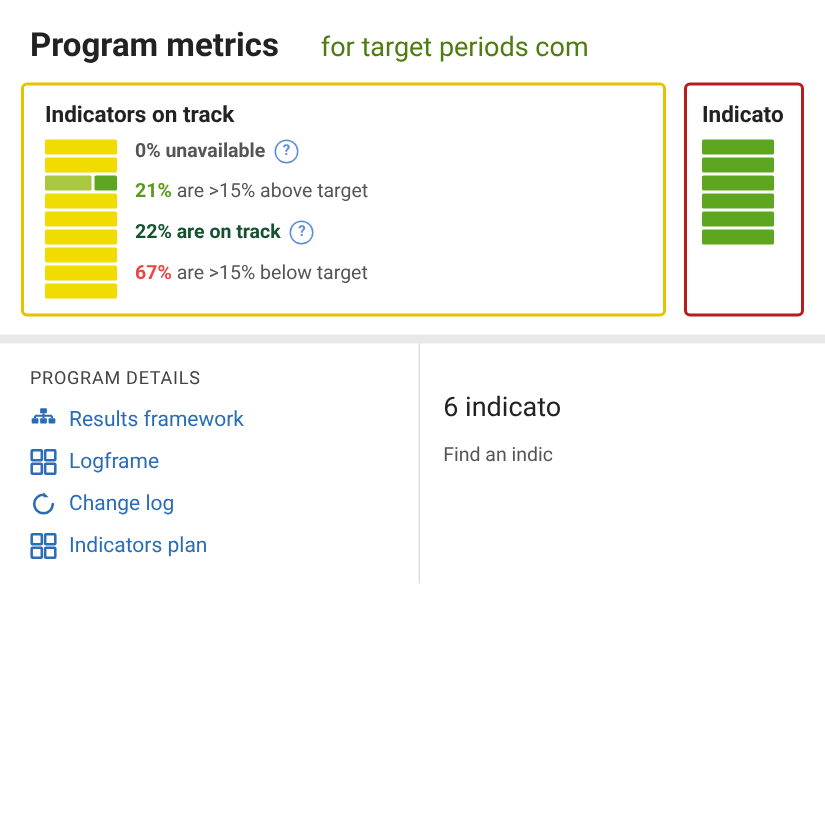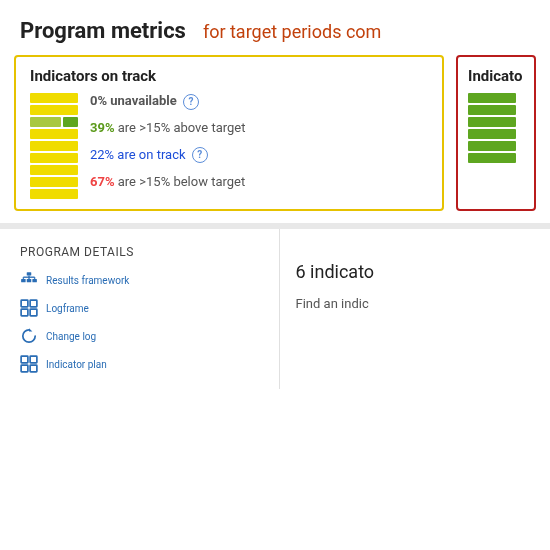--- a/index.html
+++ b/index.html
@@ -26,22 +26,22 @@
     .header-title {
       font-size: 22px;
       font-weight: 700;
       color: #222;
       display: inline;
     }
 
     .header-subtitle {
       font-size: 18px;
       font-weight: 400;
-      color: #c2410c;
-      margin-left: 13px;
+      color: #4d7c0f;
+      margin-left: 24px;
     }
 
     
     .metrics-row {
       display: flex;
       padding: 0 14px 12px 14px;
       gap: 12px;
     }
 
     
@@ -97,22 +97,22 @@
     .legend-item .pct {
       font-weight: 700;
       text-align: center;
     }
 
     .pct-unavailable { color: #555; }
     .pct-above { color: #5b9a1a; }
     .pct-below { color: #ef4444; }
 
     .on-track-text {
-      font-weight: 400;
-      color: #1d4ed8;
+      font-weight: 700;
+      color: #14532d;
     }
 
     .help-icon {
       display: inline-block;
       width: 16px;
       height: 16px;
       border-radius: 50%;
       border: 1.5px solid #5b8dd9;
       color: #5b8dd9;
       font-size: 10px;
@@ -177,21 +177,21 @@
       display: flex;
       flex-direction: column;
       gap: 10px;
     }
 
     .nav-link {
       display: flex;
       align-items: center;
       gap: 8px;
       color: #2a6db5;
-      font-size: 10px;
+      font-size: 14px;
       text-decoration: none;
       cursor: pointer;
     }
 
     .nav-link-icon {
       width: 18px;
       height: 18px;
       flex-shrink: 0;
       display: flex;
       align-items: center;
@@ -262,21 +262,21 @@
         </div>
 
         <div class="metric-legend">
 
           <div class="legend-item">
             <span class="pct pct-unavailable">0% unavailable</span>
             <span class="help-icon">?</span>
           </div>
 
           <div class="legend-item">
-            <span class="pct pct-above">39%</span>
+            <span class="pct pct-above">21%</span>
             <span> are &gt;15% above target</span>
           </div>
 
           <div class="legend-item">
             <span class="on-track-text">22% are on track</span>
             <span class="help-icon">?</span>
           </div>
 
           <div class="legend-item">
             <span class="pct pct-below">67%</span>
@@ -351,21 +351,21 @@
 
         <div class="nav-link">
           <span class="nav-link-icon">
             <svg viewBox="0 0 16 16" fill="none" xmlns="http://www.w3.org/2000/svg">
               <rect x="1" y="1" width="6" height="6" rx="0.5" stroke="#2a6db5" stroke-width="1.5"></rect>
               <rect x="9" y="1" width="6" height="6" rx="0.5" stroke="#2a6db5" stroke-width="1.5"></rect>
               <rect x="1" y="9" width="6" height="6" rx="0.5" stroke="#2a6db5" stroke-width="1.5"></rect>
               <rect x="9" y="9" width="6" height="6" rx="0.5" stroke="#2a6db5" stroke-width="1.5"></rect>
             </svg>
           </span>
-          <span>Indicator plan</span>
+          <span>Indicators plan</span>
         </div>
 
       </div>
     </div>
 
     <div class="right-panel">
       <div class="indicators-count">6 indicato</div>
       <div class="find-indicator-label">Find an indic</div>
     </div>
 

